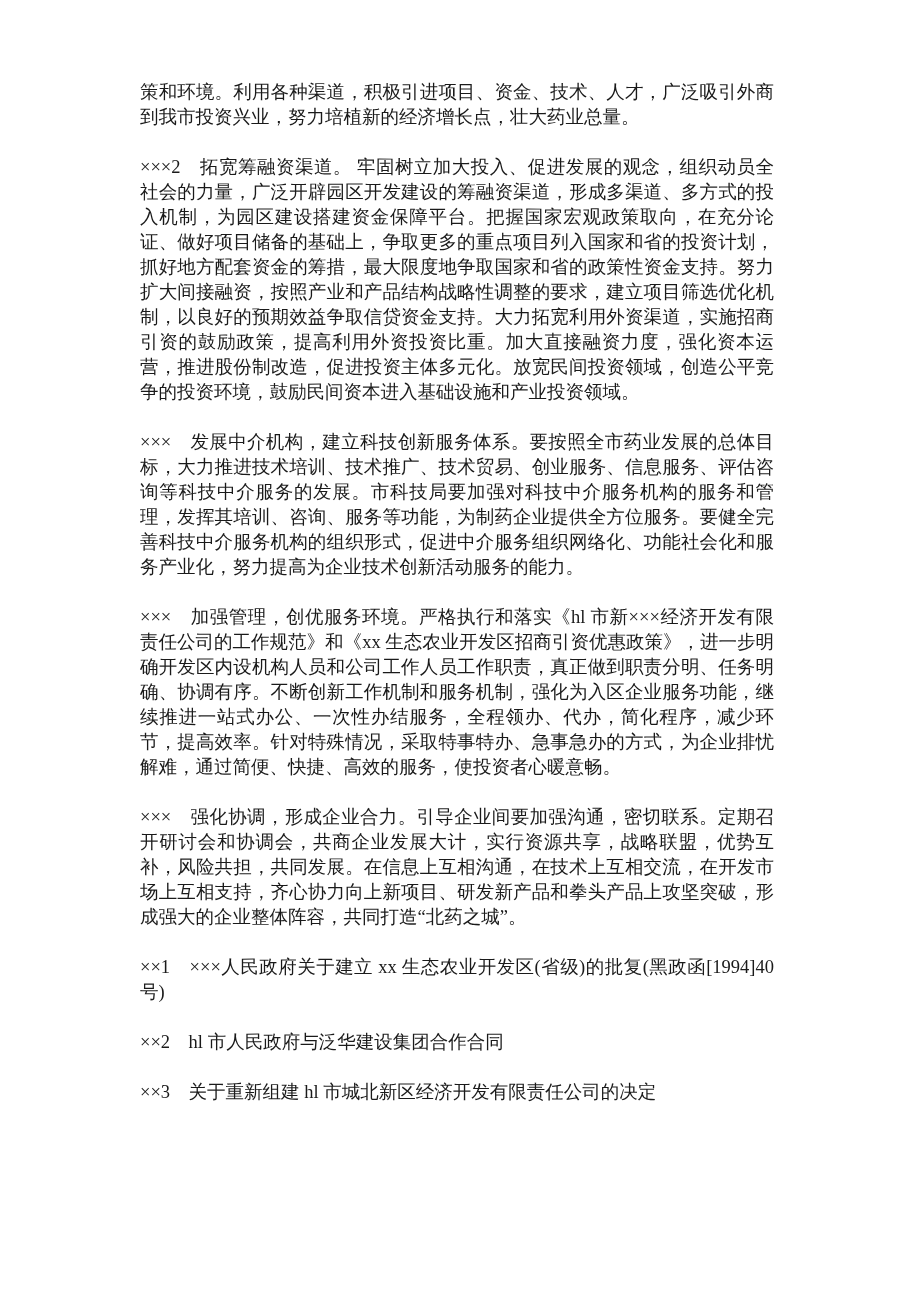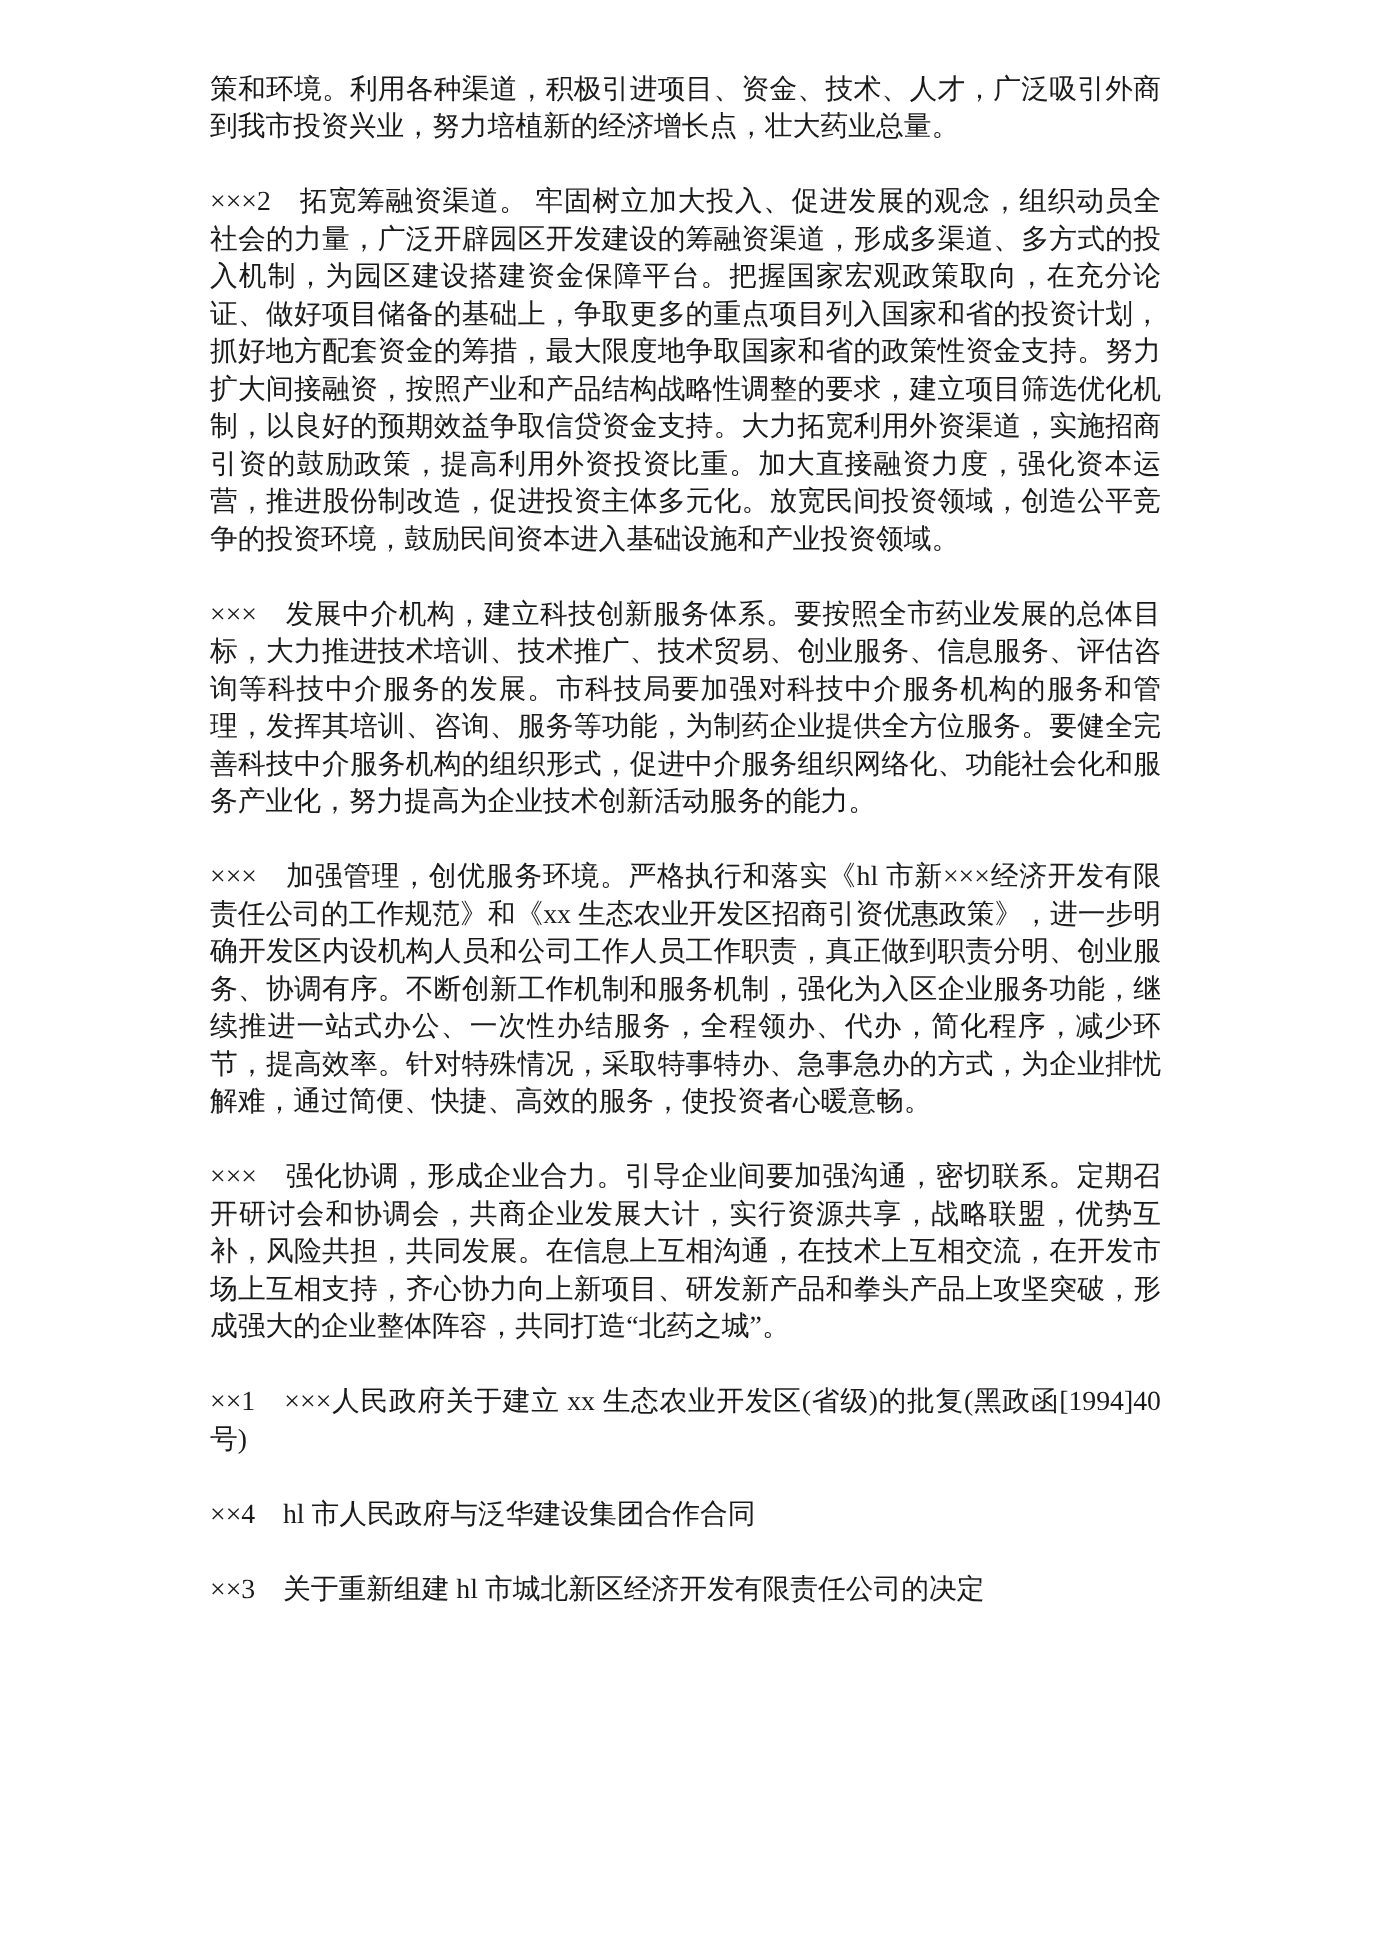--- a/index.html
+++ b/index.html
@@ -4,21 +4,21 @@
 <style>
   html, body {
     margin: 0;
     padding: 0;
     background: #ffffff;
   }
   .page {
     width: 920px;
     min-height: 1302px;
     box-sizing: border-box;
-    padding: 48px 146px 80px 140px;
+    padding: 80px 146px 80px 140px;
     background: #ffffff;
     color: #1a1a1a;
     font-family: "Liberation Serif", "DejaVu Serif", serif;
     font-size: 18.5px;
     line-height: 25px;
     text-align: justify;
     text-justify: inter-ideograph;
     overflow: hidden;
   }
   .page p {
@@ -26,18 +26,18 @@
     word-break: break-all;
   }
 </style>
 </head>
 <body>
 
 <div class="page">
   <p>策和环境。利用各种渠道，积极引进项目、资金、技术、人才，广泛吸引外商到我市投资兴业，努力培植新的经济增长点，壮大药业总量。</p>
   <p>×××2　拓宽筹融资渠道。 牢固树立加大投入、促进发展的观念，组织动员全社会的力量，广泛开辟园区开发建设的筹融资渠道，形成多渠道、多方式的投入机制，为园区建设搭建资金保障平台。把握国家宏观政策取向，在充分论证、做好项目储备的基础上，争取更多的重点项目列入国家和省的投资计划，抓好地方配套资金的筹措，最大限度地争取国家和省的政策性资金支持。努力扩大间接融资，按照产业和产品结构战略性调整的要求，建立项目筛选优化机制，以良好的预期效益争取信贷资金支持。大力拓宽利用外资渠道，实施招商引资的鼓励政策，提高利用外资投资比重。加大直接融资力度，强化资本运营，推进股份制改造，促进投资主体多元化。放宽民间投资领域，创造公平竞争的投资环境，鼓励民间资本进入基础设施和产业投资领域。</p>
   <p>×××　发展中介机构，建立科技创新服务体系。要按照全市药业发展的总体目标，大力推进技术培训、技术推广、技术贸易、创业服务、信息服务、评估咨询等科技中介服务的发展。市科技局要加强对科技中介服务机构的服务和管理，发挥其培训、咨询、服务等功能，为制药企业提供全方位服务。要健全完善科技中介服务机构的组织形式，促进中介服务组织网络化、功能社会化和服务产业化，努力提高为企业技术创新活动服务的能力。</p>
-  <p>×××　加强管理，创优服务环境。严格执行和落实《hl 市新×××经济开发有限责任公司的工作规范》和《xx 生态农业开发区招商引资优惠政策》，进一步明确开发区内设机构人员和公司工作人员工作职责，真正做到职责分明、创业服务、协调有序。不断创新工作机制和服务机制，强化为入区企业服务功能，继续推进一站式办公、一次性办结服务，全程领办、代办，简化程序，减少环节，提高效率。针对特殊情况，采取特事特办、急事急办的方式，为企业排忧解难，通过简便、快捷、高效的服务，使投资者心暖意畅。</p>
+  <p>×××　加强管理，创优服务环境。严格执行和落实《hl 市新×××经济开发有限责任公司的工作规范》和《xx 生态农业开发区招商引资优惠政策》，进一步明确开发区内设机构人员和公司工作人员工作职责，真正做到职责分明、任务明确、协调有序。不断创新工作机制和服务机制，强化为入区企业服务功能，继续推进一站式办公、一次性办结服务，全程领办、代办，简化程序，减少环节，提高效率。针对特殊情况，采取特事特办、急事急办的方式，为企业排忧解难，通过简便、快捷、高效的服务，使投资者心暖意畅。</p>
   <p>×××　强化协调，形成企业合力。引导企业间要加强沟通，密切联系。定期召开研讨会和协调会，共商企业发展大计，实行资源共享，战略联盟，优势互补，风险共担，共同发展。在信息上互相沟通，在技术上互相交流，在开发市场上互相支持，齐心协力向上新项目、研发新产品和拳头产品上攻坚突破，形成强大的企业整体阵容，共同打造“北药之城”。</p>
   <p>××1　×××人民政府关于建立 xx 生态农业开发区(省级)的批复(黑政函[1994]40 号)</p>
-  <p>××4　hl 市人民政府与泛华建设集团合作合同</p>
+  <p>××2　hl 市人民政府与泛华建设集团合作合同</p>
   <p>××3　关于重新组建 hl 市城北新区经济开发有限责任公司的决定</p>
 </div>
 
 </body></html>

